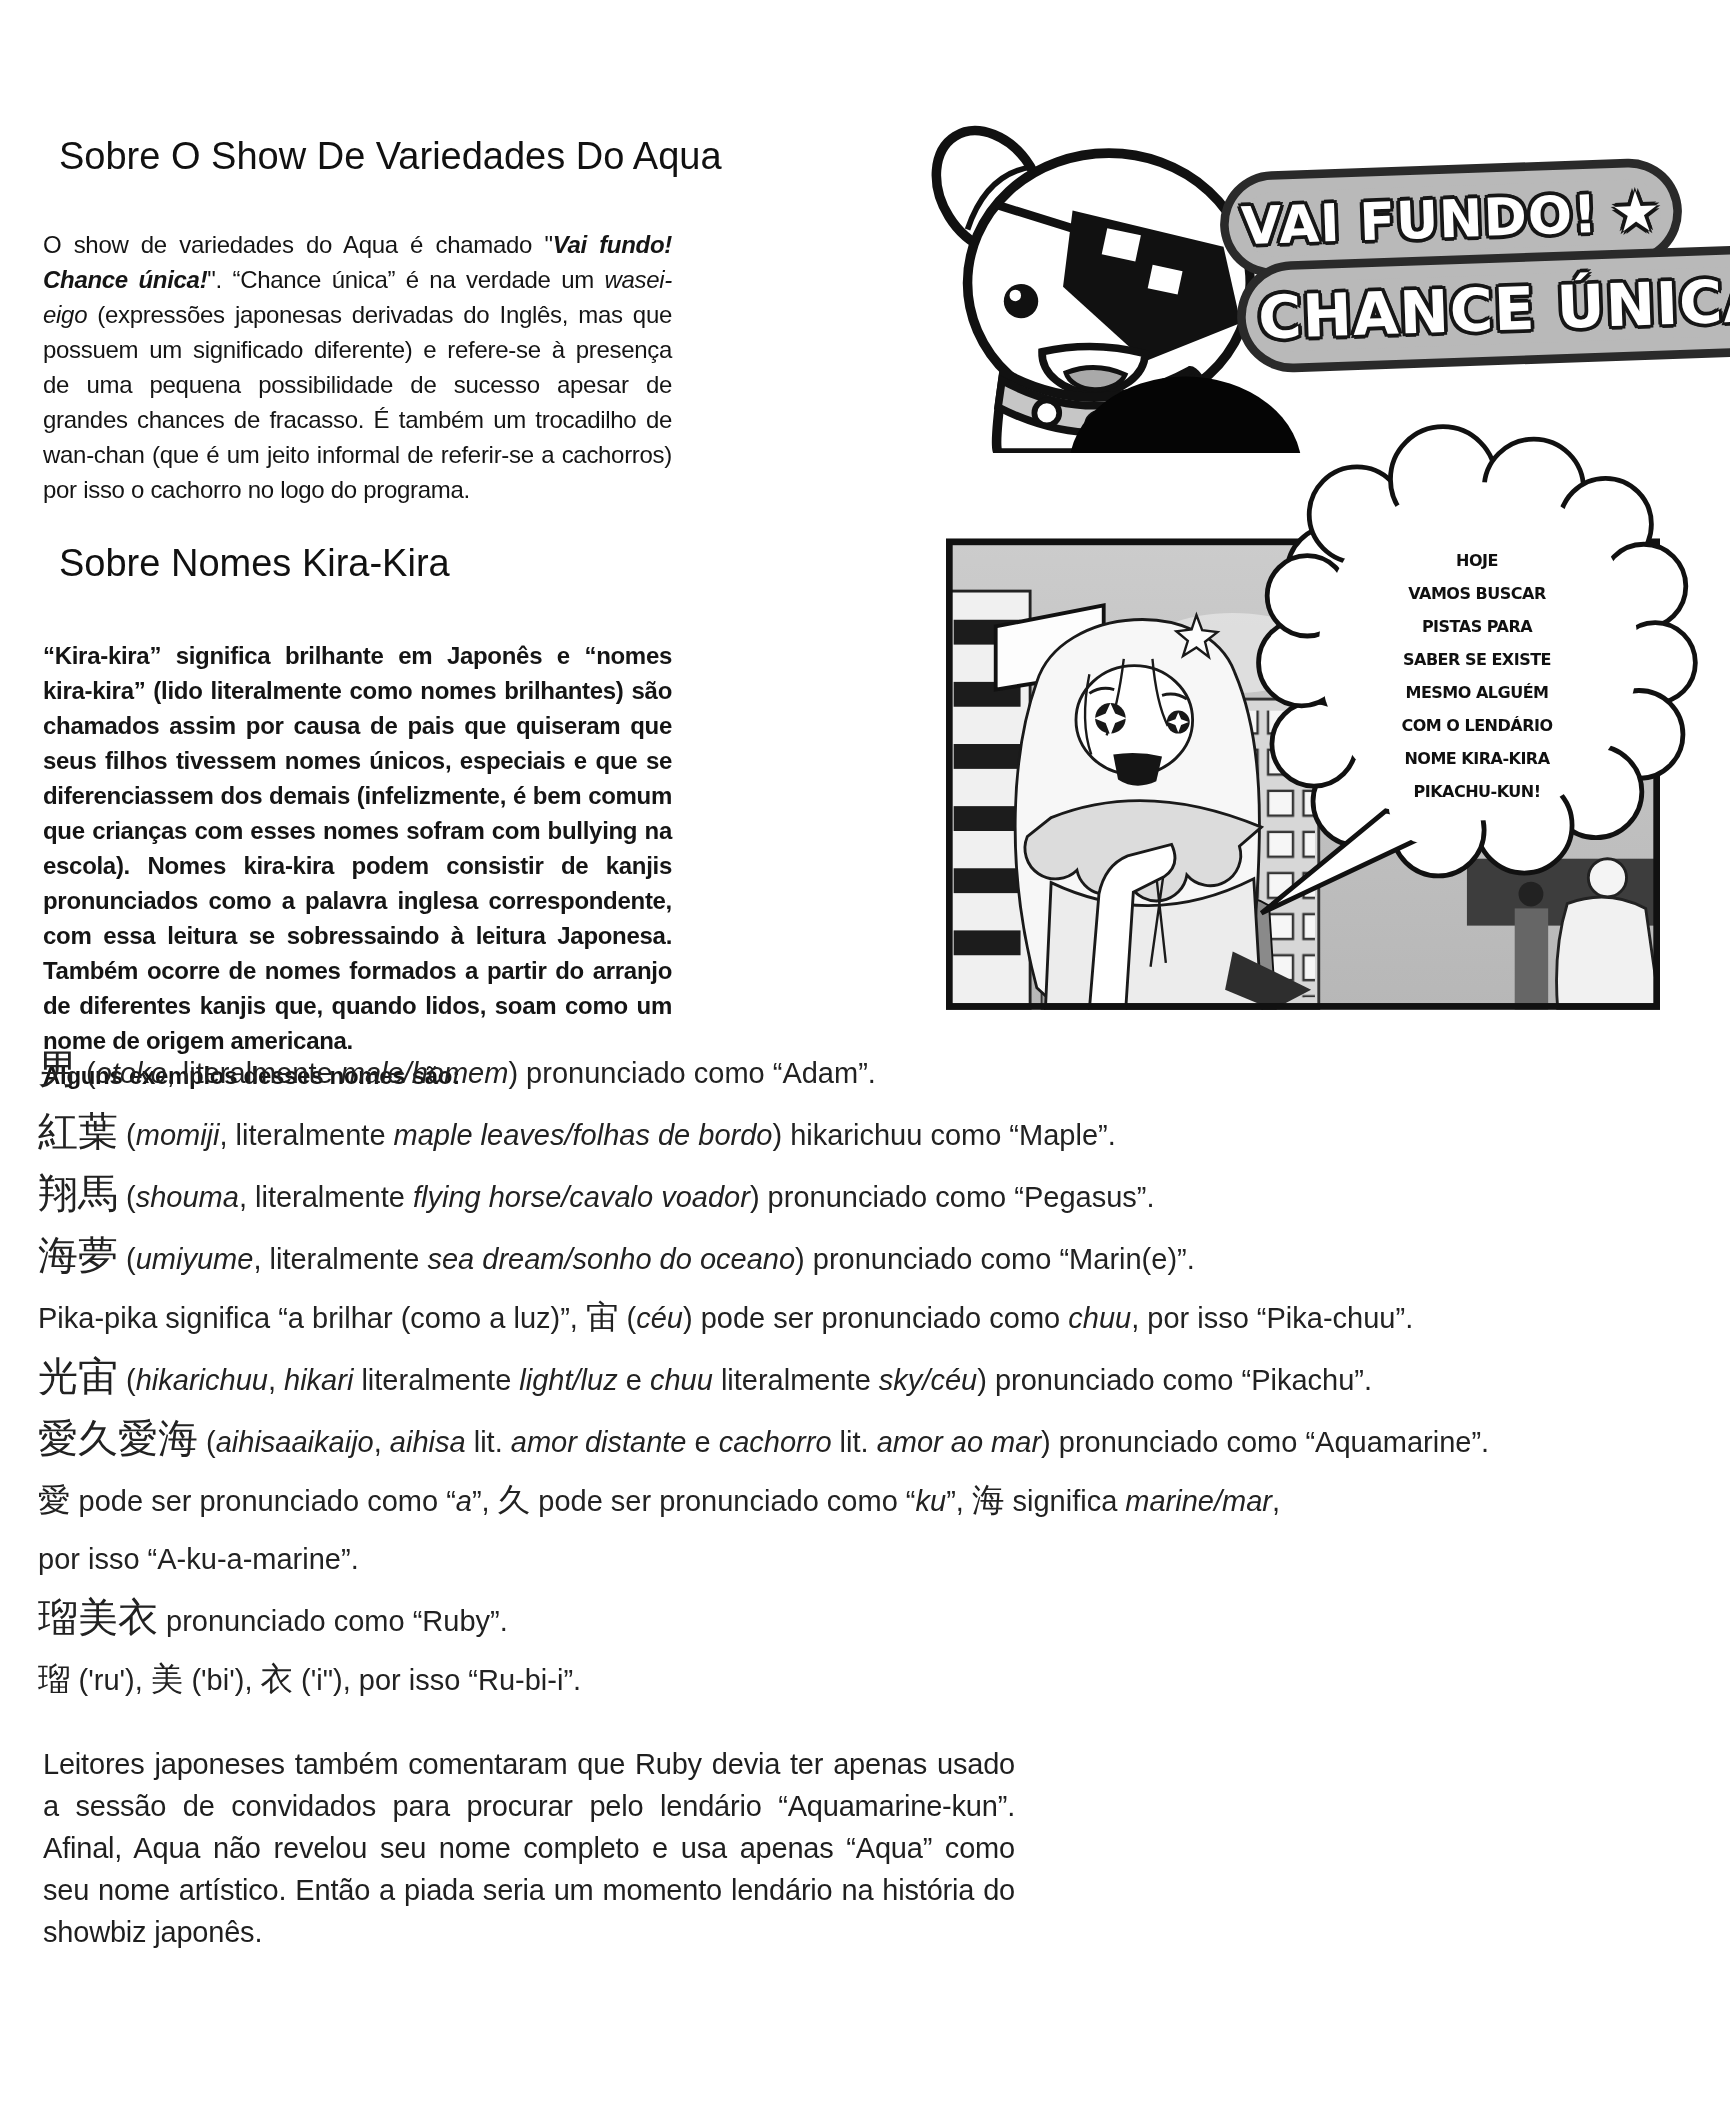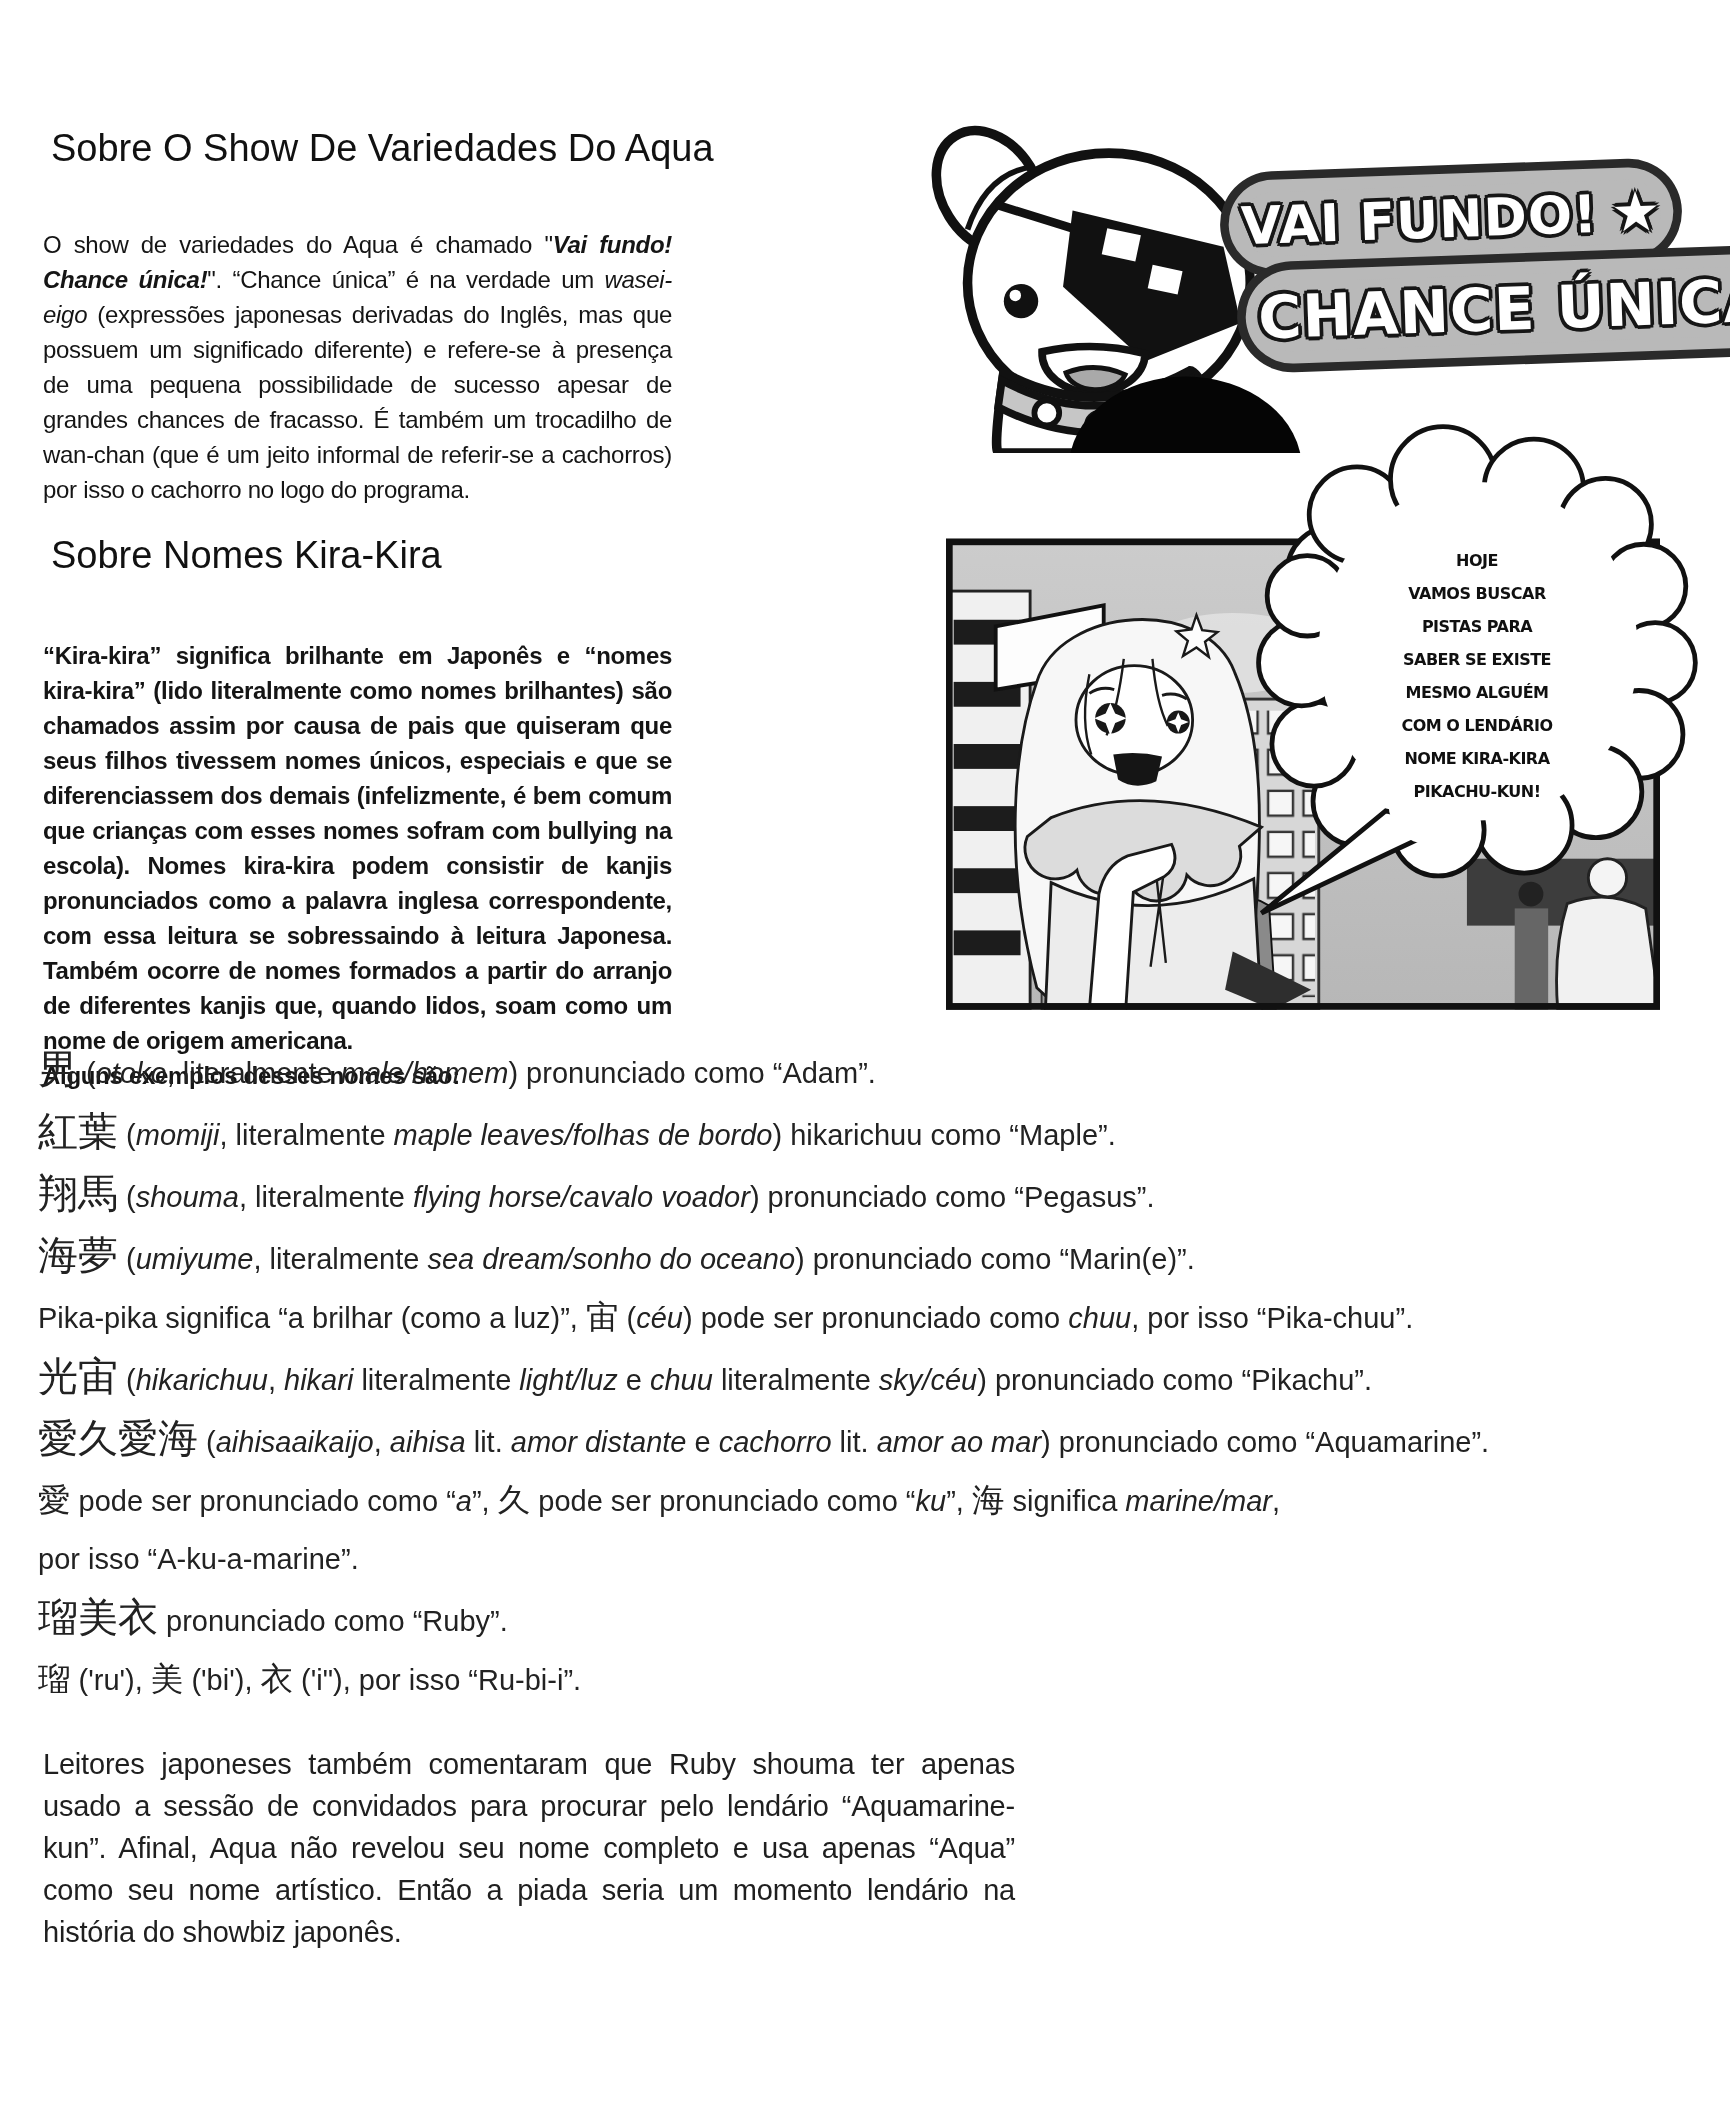--- a/index.html
+++ b/index.html
@@ -1,19 +1,19 @@
 <!DOCTYPE html>
 <html><head>
 <meta charset="utf-8">
 <style>
   html,body{margin:0;padding:0;background:#ffffff;}
   .page{position:relative;width:1733px;height:2103px;background:#fff;overflow:hidden;
         font-family:"Liberation Sans",sans-serif;color:#1b1b1b;}
 
-  .sec-title{position:absolute;margin:8px;font-weight:400;font-size:38px;line-height:1.15;color:#111;}
+  .sec-title{position:absolute;margin:16px;font-weight:400;font-size:38px;line-height:1.15;color:#111;}
   #title-aqua{left:43px;top:119px;}
   #title-kira{left:43px;top:526px;}
 
   .para{position:absolute;text-align:justify;font-size:24px;line-height:35px;letter-spacing:-0.3px;color:#151515;}
   #para-aqua{left:43px;top:203px;width:629px;}
   #para-kira{left:43px;top:614px;width:629px;white-space:pre-line;font-weight:bold;}
   .bi{font-weight:bold;font-style:italic;}
   .i{font-style:italic;}
 
   
@@ -199,16 +199,16 @@
     <div class="nline"><span class="k">海夢</span><span> (</span><span class="i">umiyume</span><span>, literalmente </span><span class="i">sea dream/sonho do oceano</span><span>) pronunciado como “Marin(e)”.</span></div>
     <div class="nline"><span>Pika-pika significa “a brilhar (como a luz)”, </span><span class="k2">宙</span><span> (</span><span class="i">céu</span><span>) pode ser pronunciado como </span><span class="i">chuu</span><span>, por isso “Pika-chuu”.</span></div>
     <div class="nline"><span class="k">光宙</span><span> (</span><span class="i">hikarichuu</span><span>, </span><span class="i">hikari</span><span> literalmente </span><span class="i">light/luz</span><span> e </span><span class="i">chuu</span><span> literalmente </span><span class="i">sky/céu</span><span>) pronunciado como “Pikachu”.</span></div>
     <div class="nline"><span class="k">愛久愛海</span><span> (</span><span class="i">aihisaaikaijo</span><span>, </span><span class="i">aihisa</span><span> lit. </span><span class="i">amor distante</span><span> e </span><span class="i">cachorro</span><span> lit. </span><span class="i">amor ao mar</span><span>) pronunciado como “Aquamarine”.</span></div>
     <div class="nline"><span class="k2">愛</span><span> pode ser pronunciado como “</span><span class="i">a</span><span>”, </span><span class="k2">久</span><span> pode ser pronunciado como “</span><span class="i">ku</span><span>”, </span><span class="k2">海</span><span> significa </span><span class="i">marine/mar</span><span>,</span></div>
     <div class="nline"><span>por isso “A-ku-a-marine”.</span></div>
     <div class="nline"><span class="k">瑠美衣</span><span> pronunciado como “Ruby”.</span></div>
     <div class="nline"><span class="k2">瑠</span><span> ('ru'), </span><span class="k2">美</span><span> ('bi'), </span><span class="k2">衣</span><span> ('i"), por isso “Ru-bi-i”.</span></div>
   </div>
 
-  <p class="closing">Leitores japoneses também comentaram que Ruby shouma ter apenas usado a sessão de convidados para procurar pelo lendário “Aquamarine-kun”. Afinal, Aqua não revelou seu nome completo e usa apenas “Aqua” como seu nome artístico. Então a piada seria um momento lendário na história do showbiz japonês.</p>
+  <p class="closing">Leitores japoneses também comentaram que Ruby devia ter apenas usado a sessão de convidados para procurar pelo lendário “Aquamarine-kun”. Afinal, Aqua não revelou seu nome completo e usa apenas “Aqua” como seu nome artístico. Então a piada seria um momento lendário na história do showbiz japonês.</p>
 
 </div>
 
 
 </body></html>

